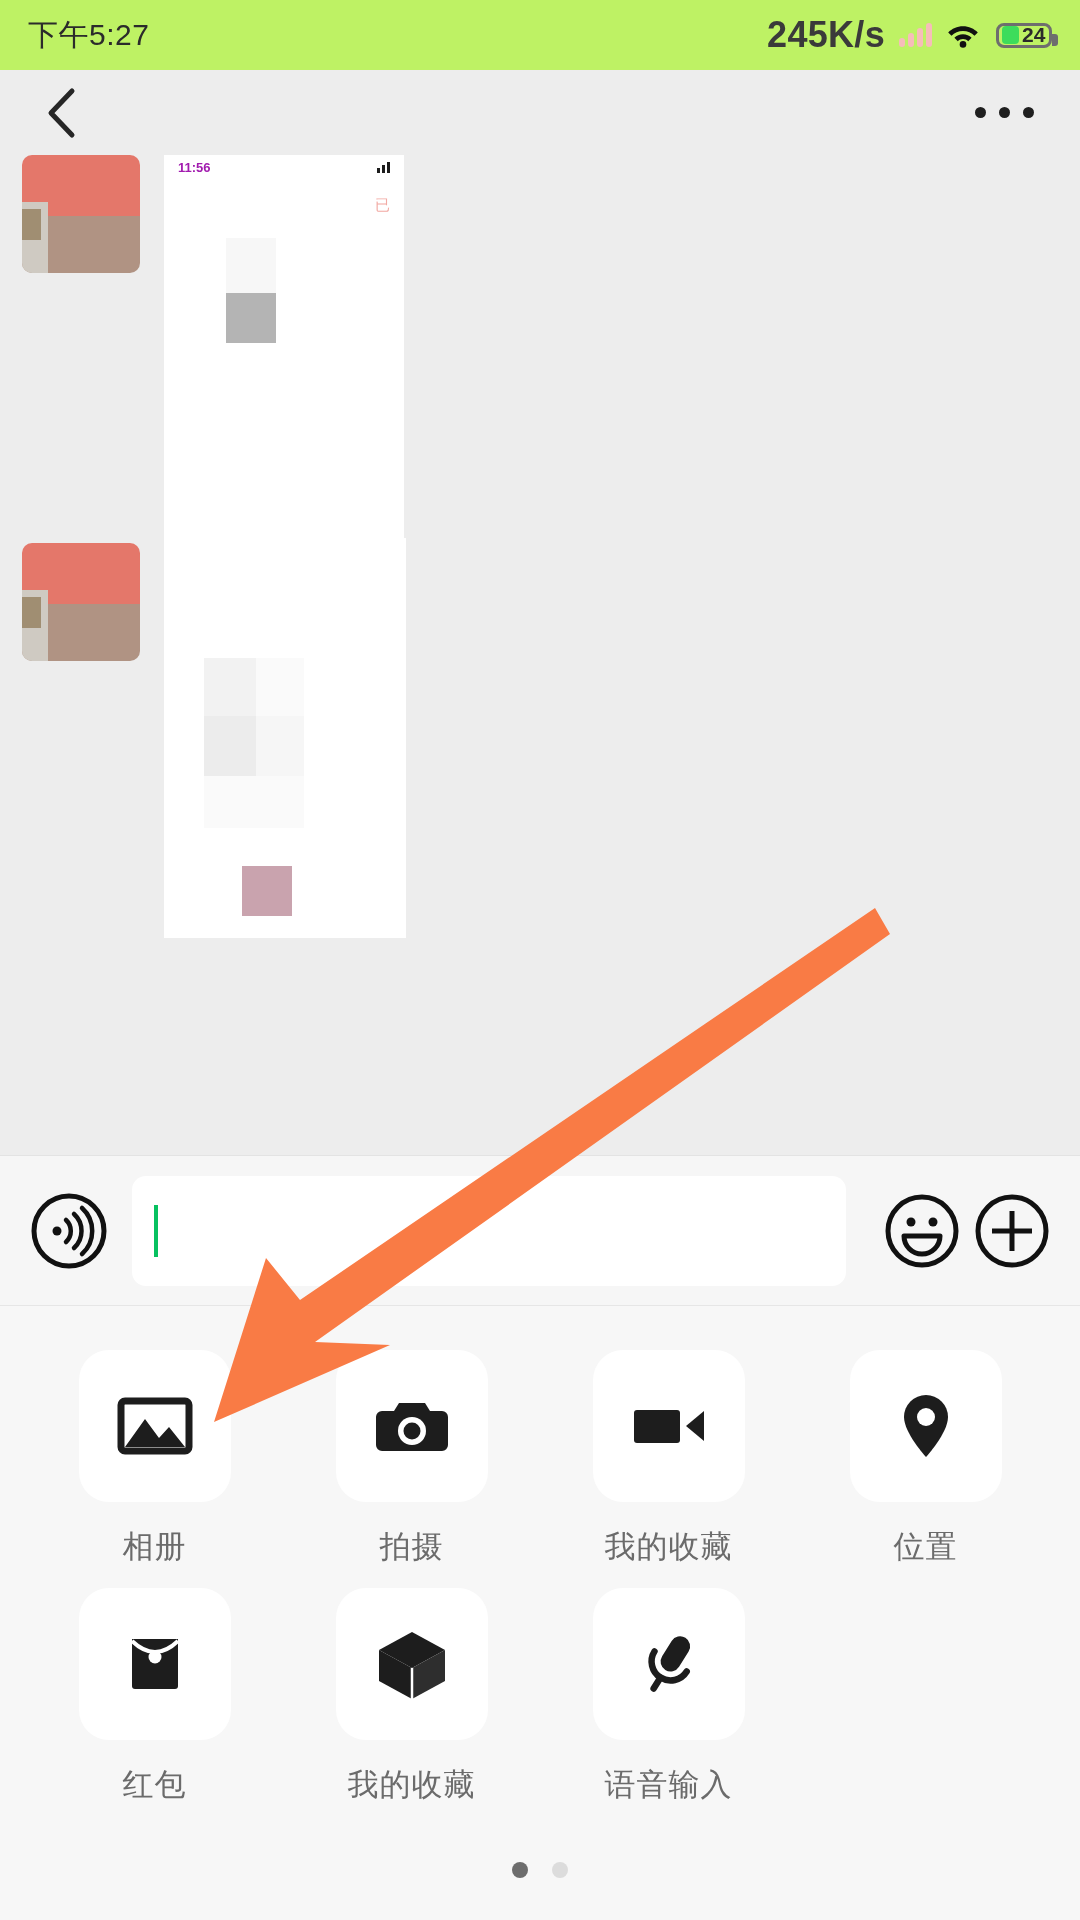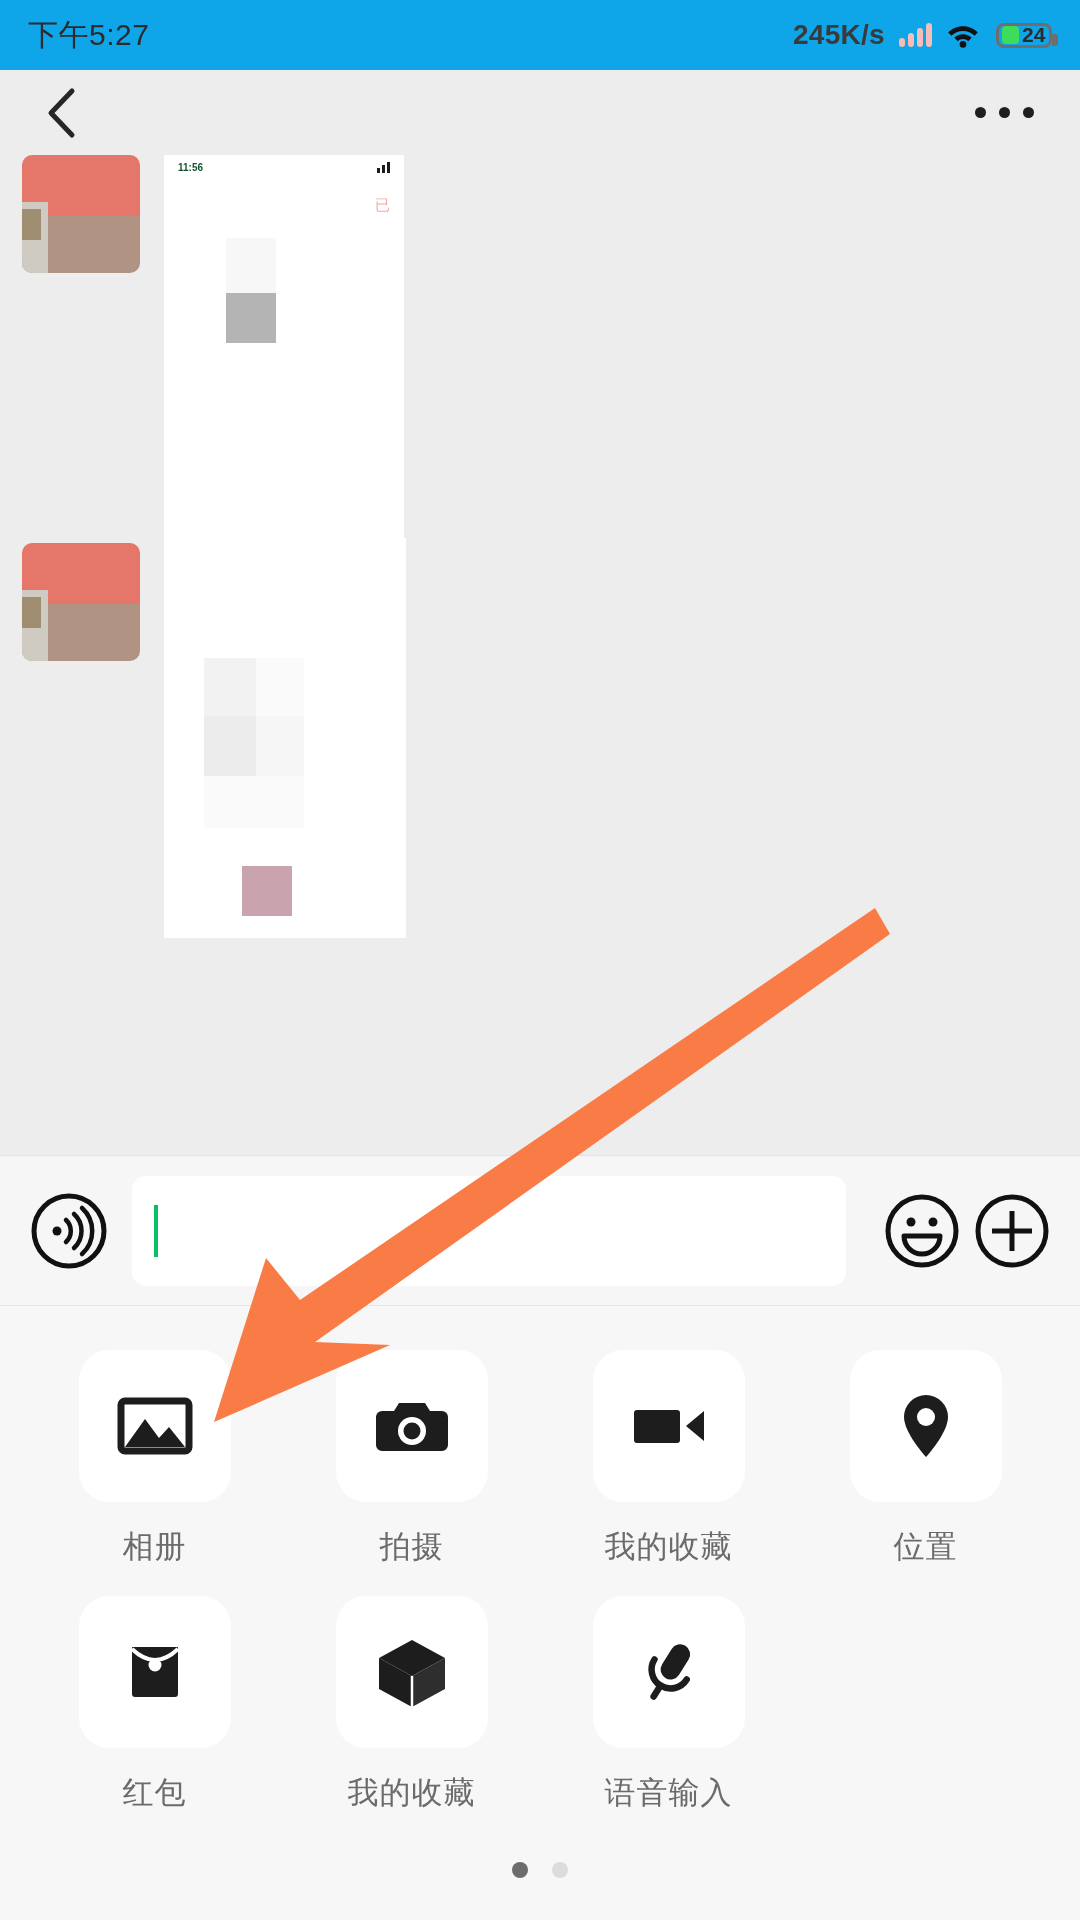--- a/index.html
+++ b/index.html
@@ -7,25 +7,25 @@
     width:1080px; height:1920px;
     font-family:"Liberation Sans","DejaVu Sans",sans-serif;
     background:#ededed; overflow:hidden;
   }
   #screen{ position:relative; width:1080px; height:1920px; background:#ededed; }
 
   
   .statusbar{
     position:absolute; left:0; top:0; width:1080px; height:70px;
     display:flex; align-items:center; justify-content:space-between;
-    padding:0 28px; background:#0ea5e9;
+    padding:0 28px; background:#bef264;
   }
   .sb-time{ font-size:30px; color:#2b2b2b; letter-spacing:.5px; font-weight:500; }
   .sb-right{ display:flex; align-items:center; gap:10px; }
-  .sb-net{ font-size:28px; color:#3a3a3a; font-weight:600; letter-spacing:.3px; }
+  .sb-net{ font-size:36px; color:#3a3a3a; font-weight:600; letter-spacing:.3px; }
   .sig{ display:flex; align-items:flex-end; gap:3px; height:24px; margin-left:4px;}
   .sig i{ display:block; width:6px; background:#f6bdb9; border-radius:3px; }
   .sig i:nth-child(1){ height:9px; }
   .sig i:nth-child(2){ height:14px; }
   .sig i:nth-child(3){ height:19px; }
   .sig i:nth-child(4){ height:24px; }
   .wifi{ width:34px; height:26px; margin-left:4px; }
   .batt{
     position:relative; width:56px; height:25px; border:3px solid #6e6e6e;
     border-radius:8px; display:flex; align-items:center; margin-left:6px;
@@ -65,21 +65,21 @@
 
   .bubble{
     background:#ffffff; position:relative; overflow:hidden;
   }
   
   .shot1{ width:240px; height:455px; }
   .shot1 .sh-bar{
     height:34px; display:flex; align-items:center; justify-content:space-between;
     padding:0 14px;
   }
-  .sh-time{ font-size:10px; font-weight:700; color:#14532d; }
+  .sh-time{ font-size:13px; font-weight:700; color:#a21caf; }
   .sh-sig{ display:flex; align-items:flex-end; gap:2px; height:12px; }
   .sh-sig i{ width:3px; background:#1d1d1d; display:block; }
   .sh-sig i:nth-child(1){ height:5px;}
   .sh-sig i:nth-child(2){ height:8px;}
   .sh-sig i:nth-child(3){ height:11px;}
   .sh-red{ position:absolute; right:14px; top:46px; font-size:15px; color:#f2aaa4; }
   .sh-blk1{ position:absolute; left:62px; top:88px; width:50px; height:55px; background:#f7f7f7; }
   .sh-blk2{ position:absolute; left:62px; top:143px; width:50px; height:50px; background:#b4b4b4; }
 
   
@@ -103,21 +103,21 @@
   .field-text{ font-size:32px; color:#b5b5b5; margin-left:6px; }
   .round-ico{ width:76px; height:76px; flex:none; margin-left:14px; }
 
   
   .panel{
     position:absolute; left:0; top:1305px; width:1080px; height:615px;
     background:#f7f7f7; border-top:1px solid #e6e6e6;
   }
   .grid{
     display:grid; grid-template-columns:repeat(4,1fr);
-    row-gap:28px; padding:44px 26px 0 26px;
+    row-gap:20px; padding:44px 26px 0 26px;
   }
   .cell{ display:flex; flex-direction:column; align-items:center; }
   .tile{
     width:152px; height:152px; background:#ffffff; border-radius:30px;
     display:flex; align-items:center; justify-content:center;
   }
   .cell-label{ margin-top:24px; font-size:31px; color:#6b6b6b; letter-spacing:1px; }
 
   .pager{
     position:absolute; left:0; bottom:42px; width:1080px;

